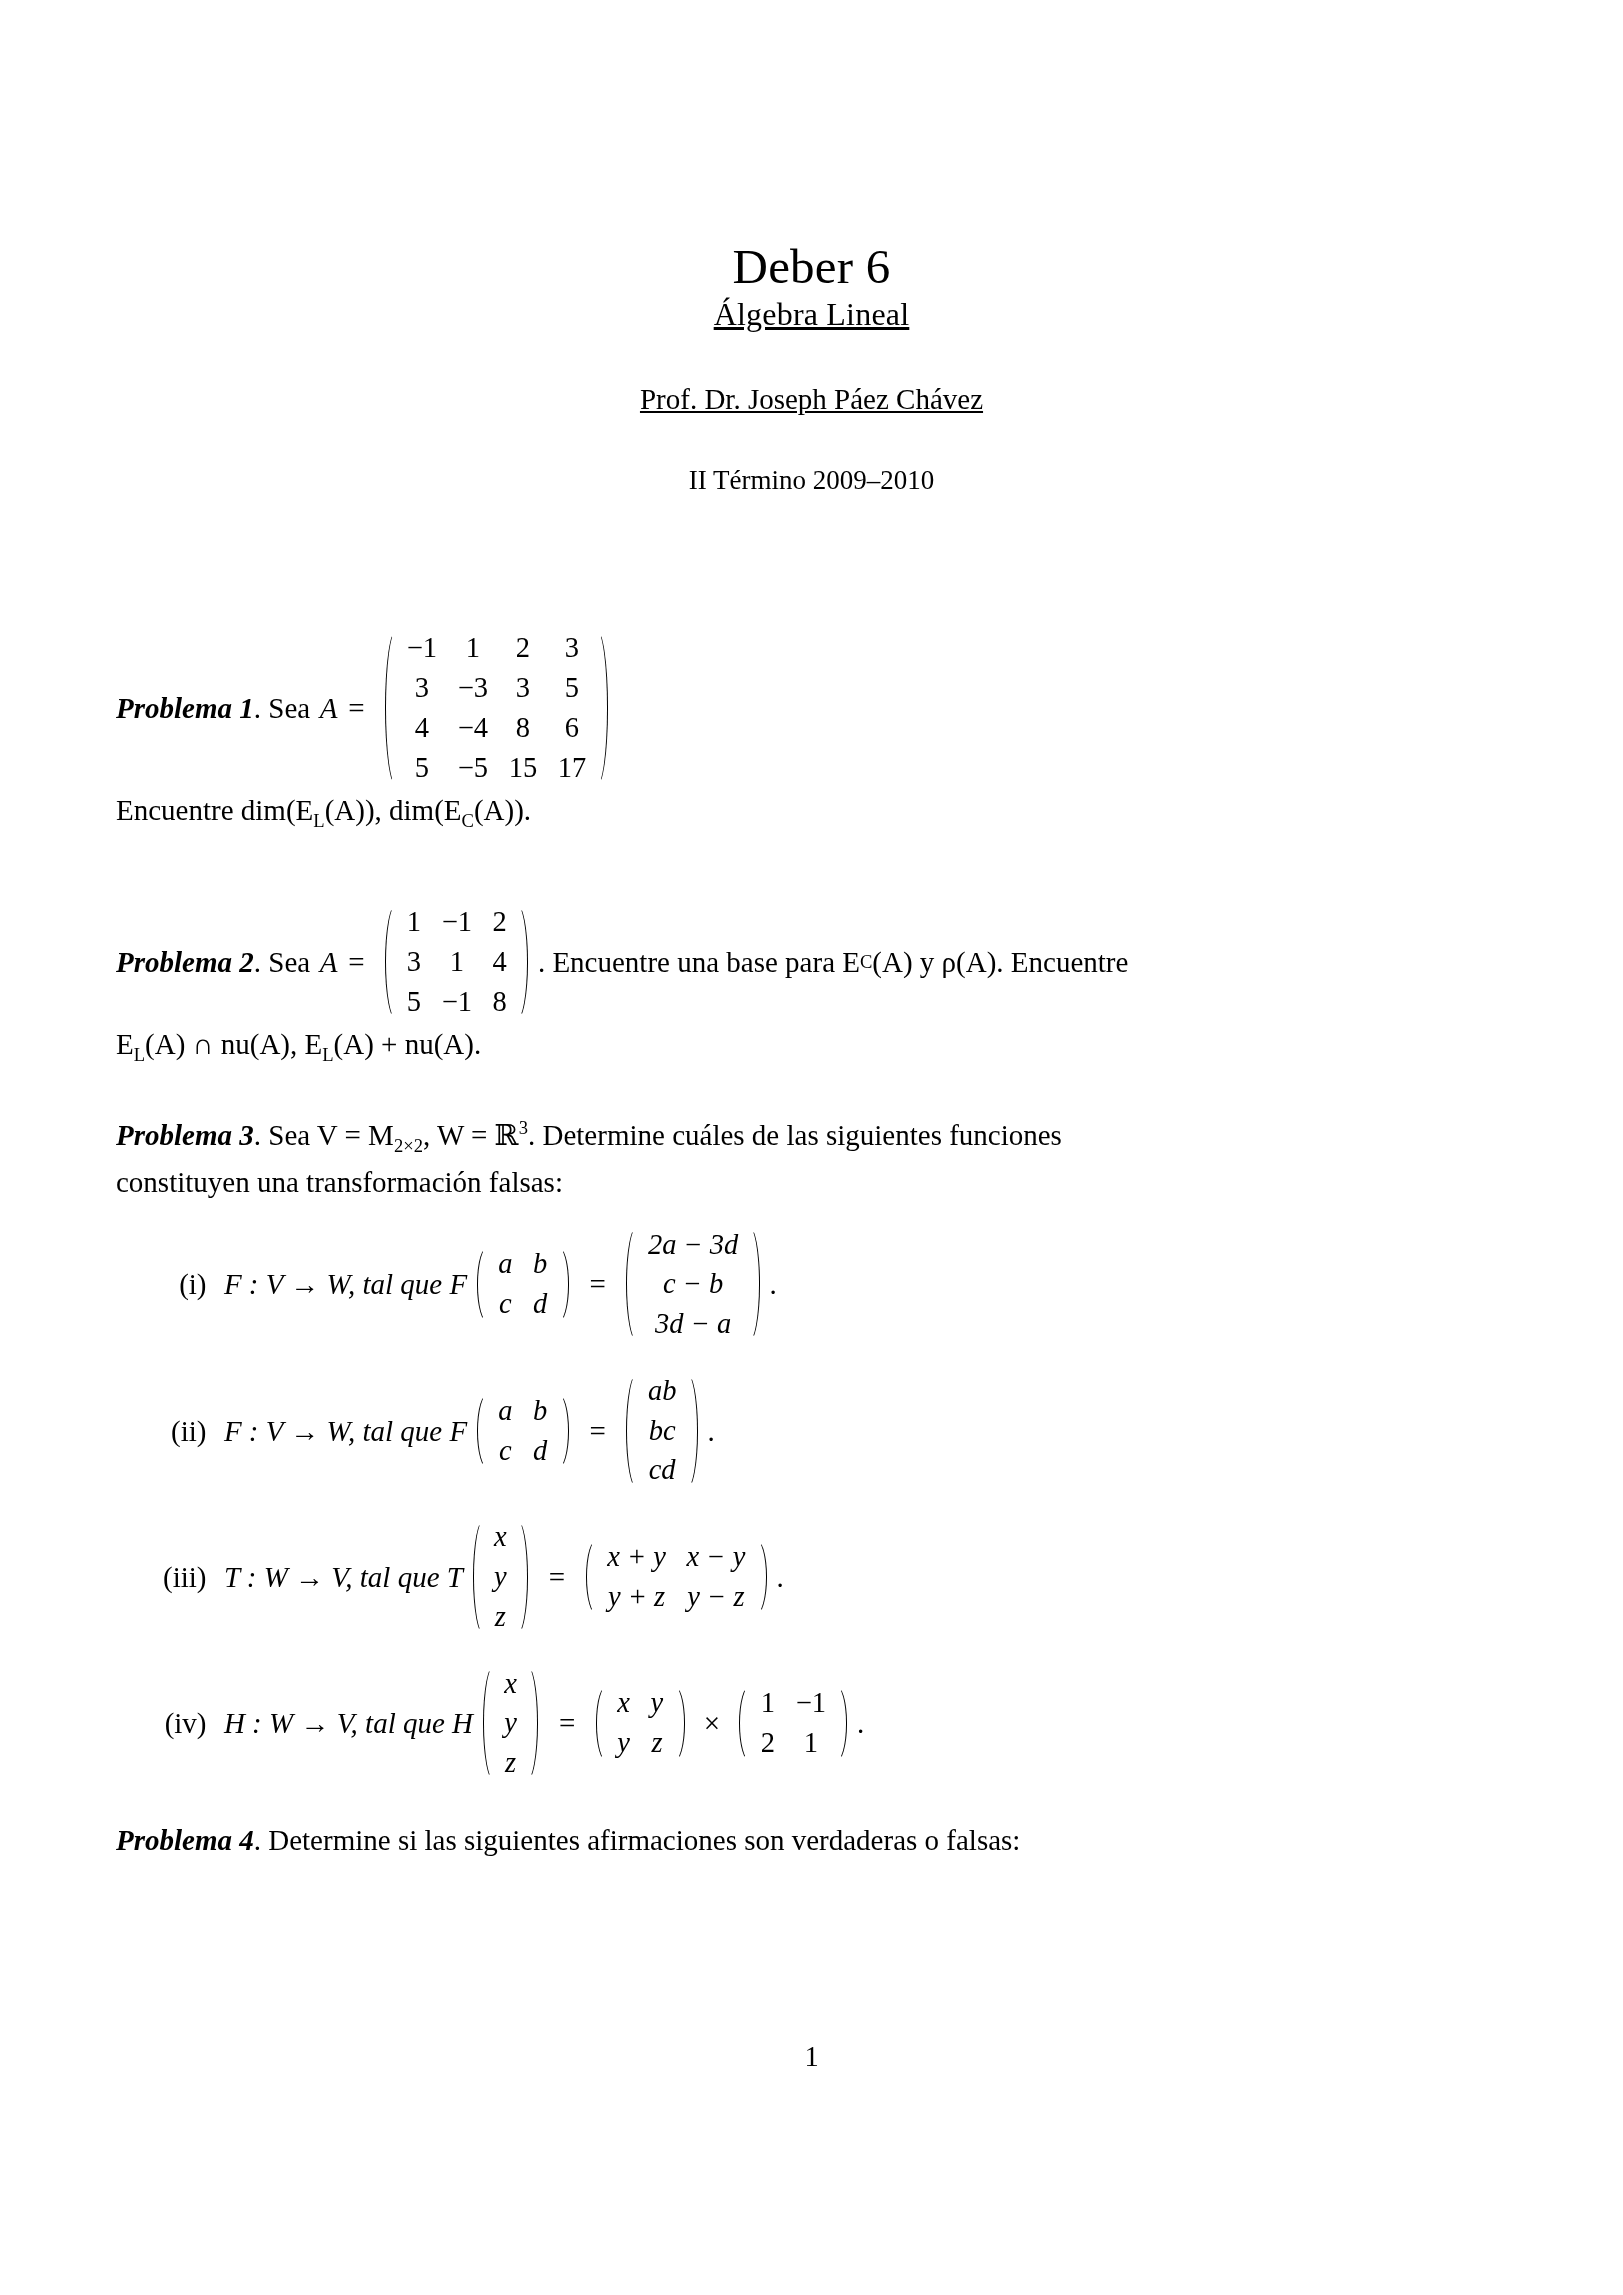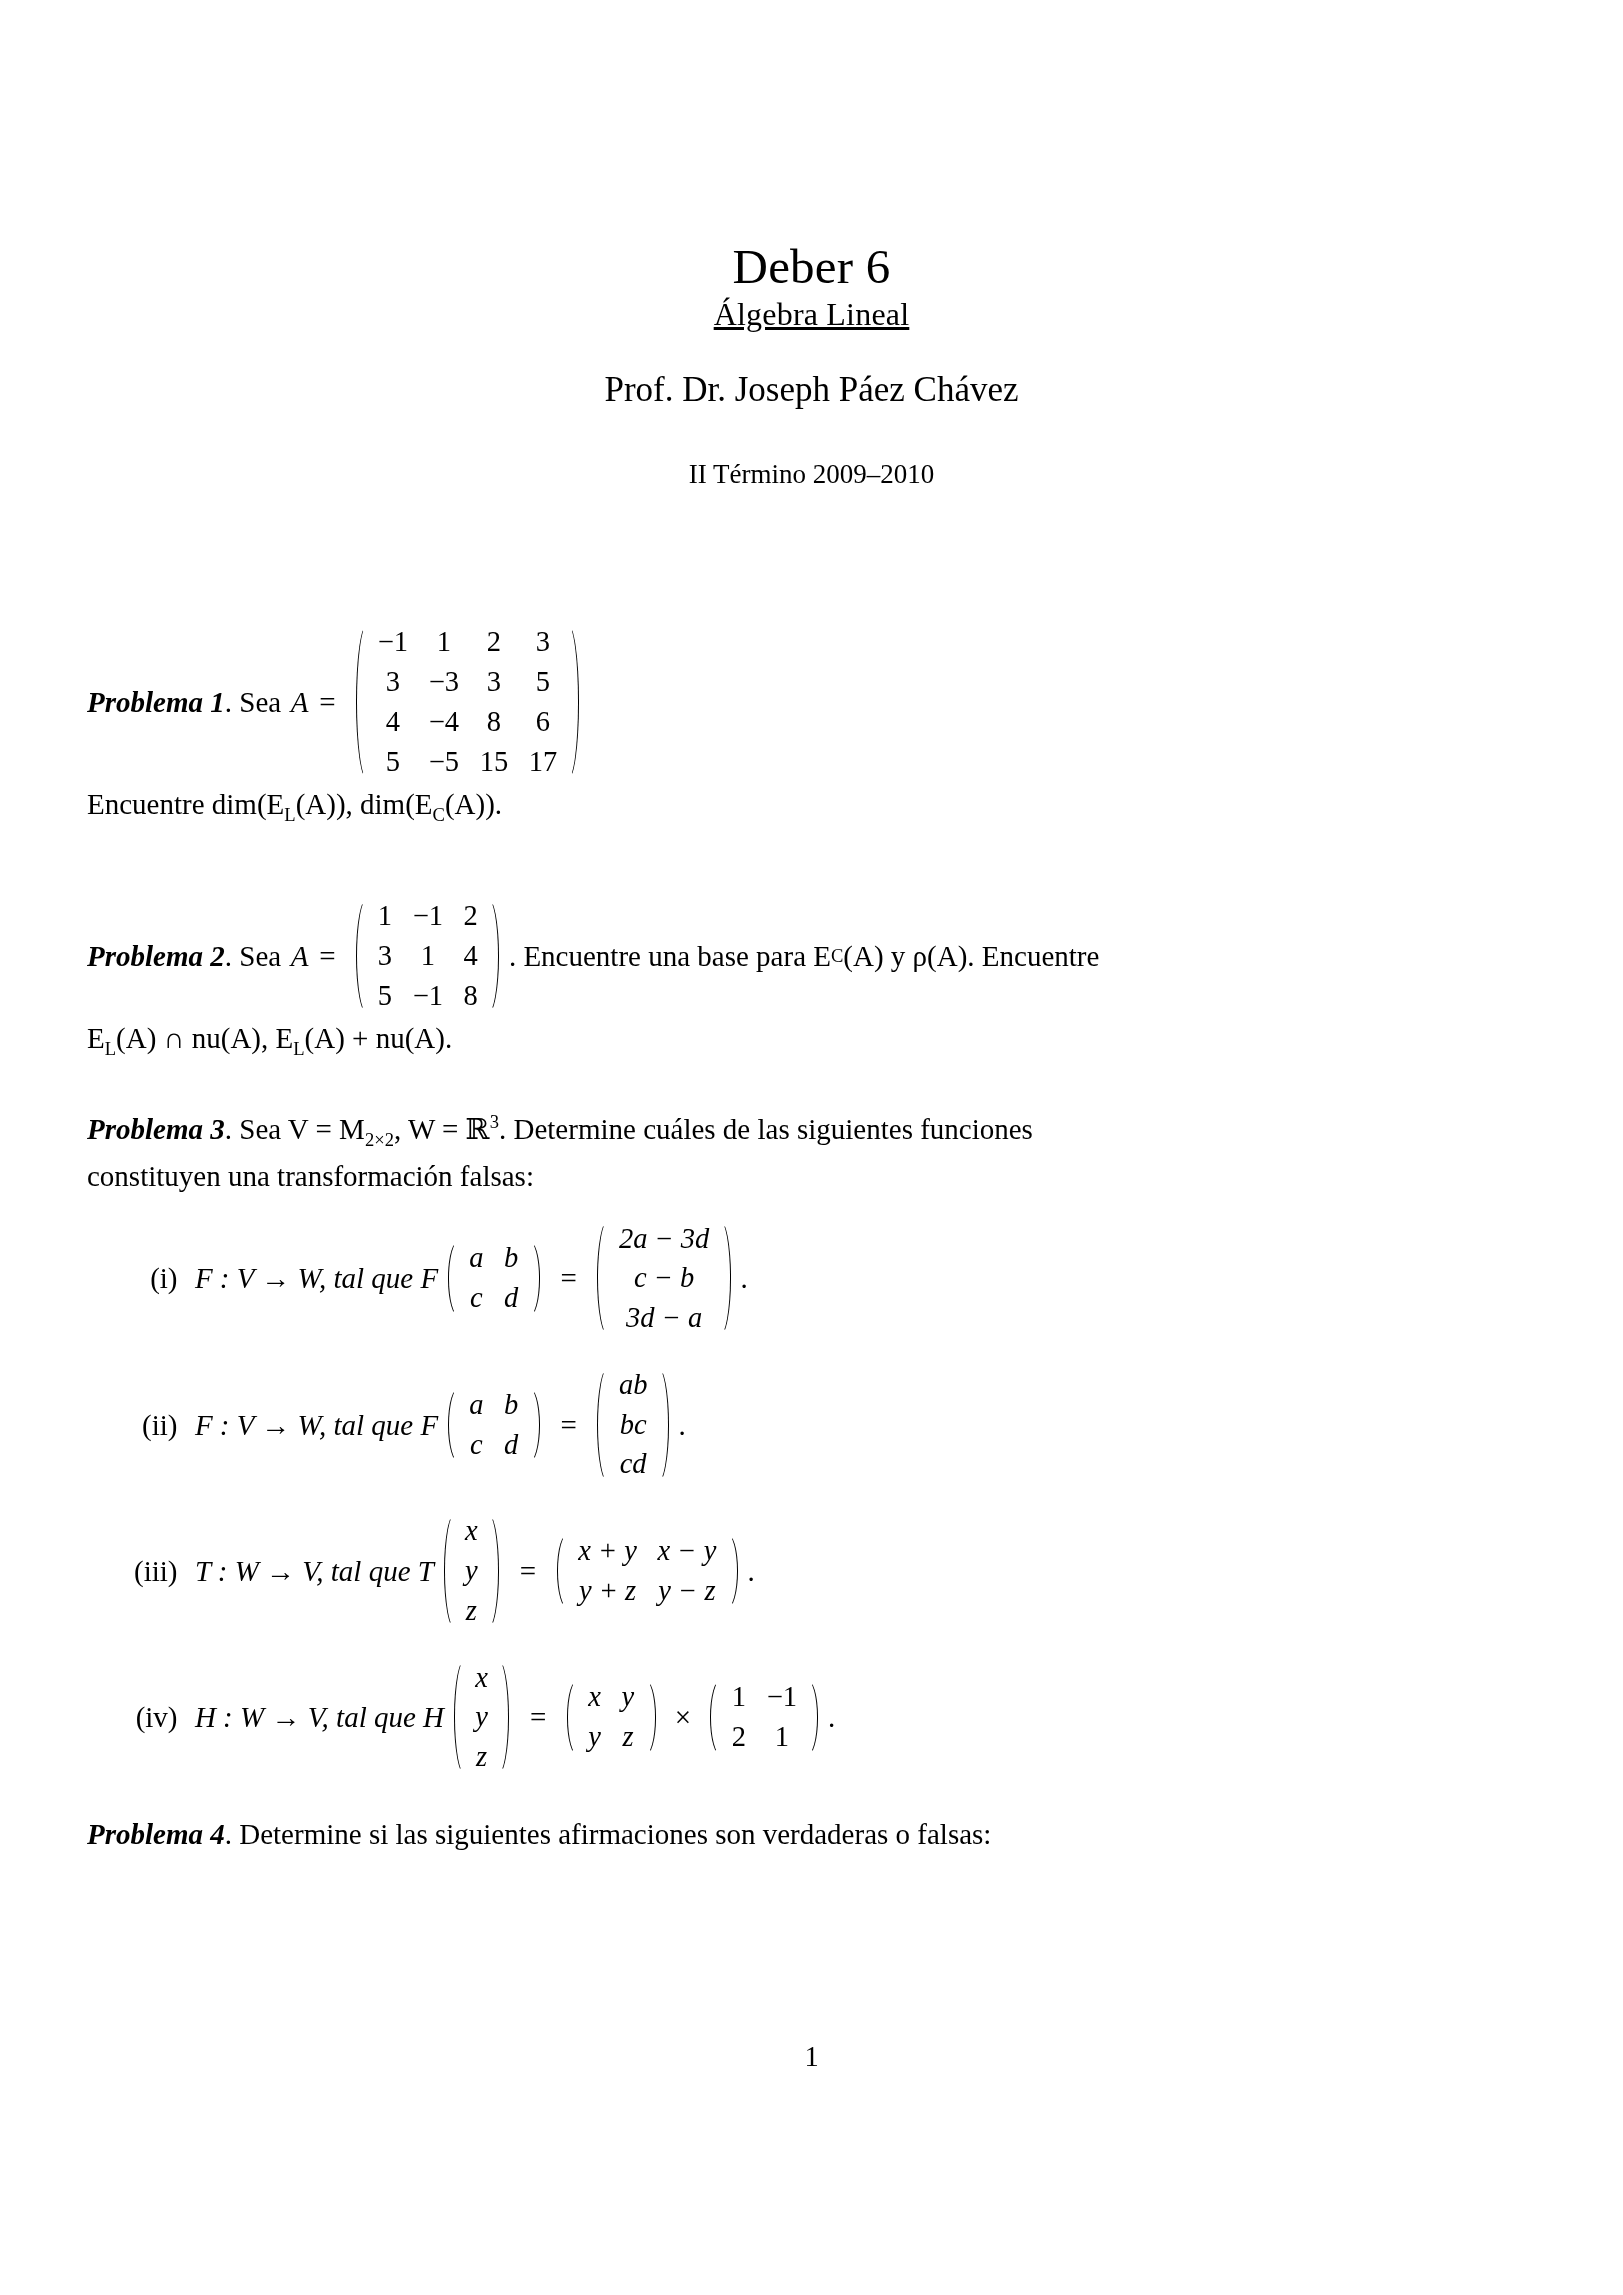--- a/index.html
+++ b/index.html
@@ -12,41 +12,42 @@
     height: 2295px;
     font-family: "Liberation Serif", "DejaVu Serif", serif;
     color: #000000;
     -webkit-font-smoothing: antialiased;
   }
   .page {
     position: relative;
     width: 1623px;
     height: 2295px;
     box-sizing: border-box;
-    padding: 0 87px;
+    padding: 0 116px;
   }
   
   .title-block {
     text-align: center;
     padding-top: 238px;
   }
   .doc-title {
     font-size: 49px;
     line-height: 1.18;
     letter-spacing: 0.2px;
   }
   .doc-subtitle {
     font-size: 32px;
     line-height: 1.18;
     letter-spacing: 0.2px;
     text-decoration: underline;
   }
   .author {
-    font-size: 35px;
-    margin-top: 36px;
+    font-size: 29px;
+    margin-top: 49px;
+    text-decoration: underline;
   }
   .term {
     font-size: 27px;
     margin-top: 49px;
   }
 
   
   .body {
     margin-top: 133px;
     font-size: 29px;

